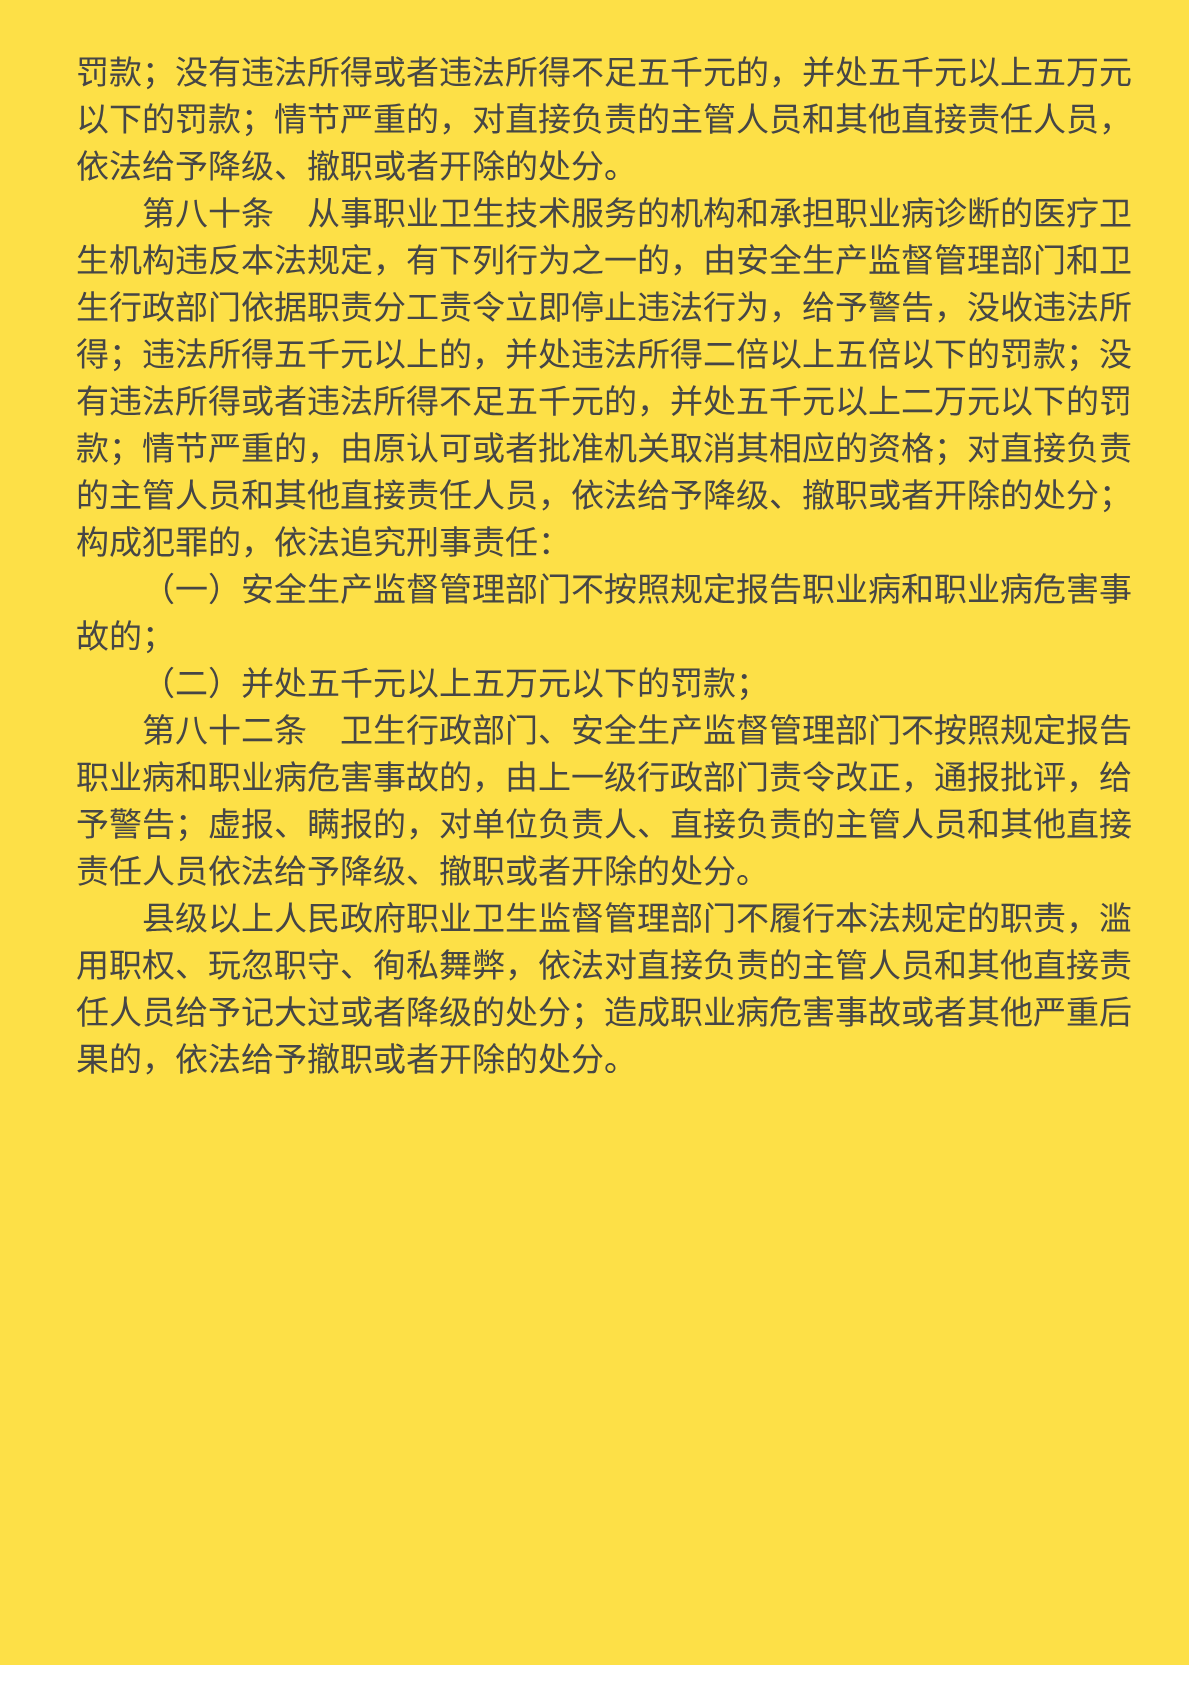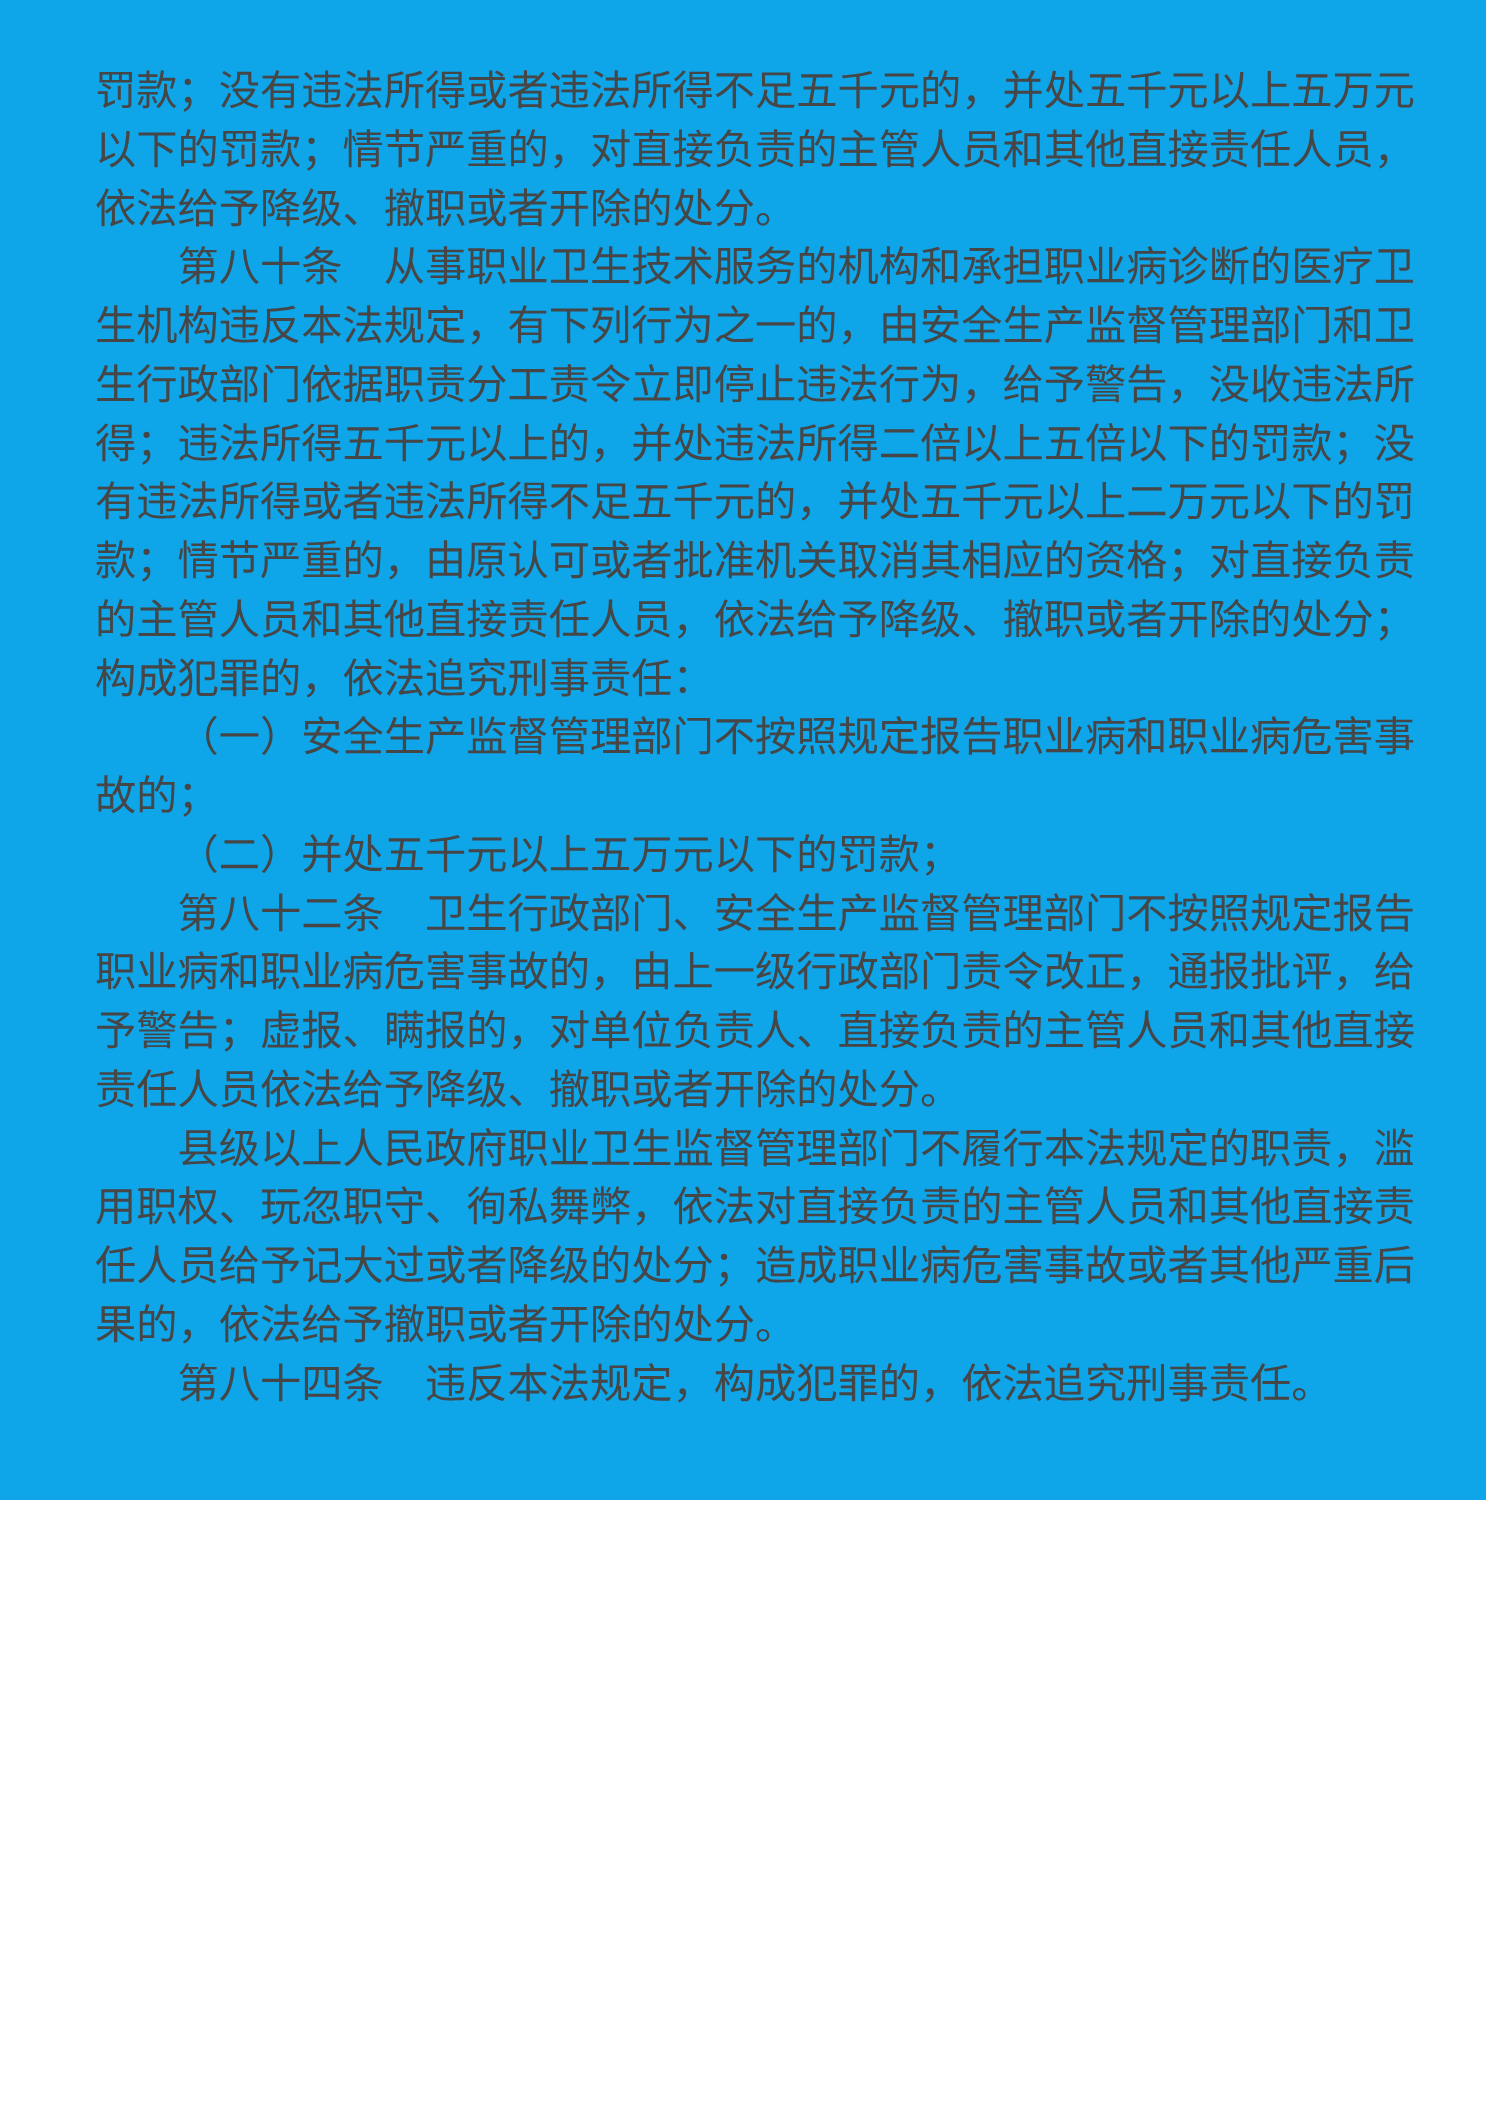--- a/index.html
+++ b/index.html
@@ -9,23 +9,23 @@
   }
   body {
     width: 1189px;
     height: 1683px;
     overflow: hidden;
     font-family: "Liberation Sans", sans-serif;
   }
   .page {
     box-sizing: border-box;
     width: 1189px;
-    height: 1200px;
+    height: 1665px;
     padding: 49px 57px 0 76px;
-    background: #0ea5e9;
+    background: #fde047;
   }
   .text-col {
     width: 1056px; 
   }
   p.para {
     margin: 0;
     width: 1056px;
     font-size: 33px;
     line-height: 47px;
     color: #464646;
@@ -42,15 +42,14 @@
 <body>
 
 <main class="page">
   <div class="text-col">
     <p class="para">罚款；没有违法所得或者违法所得不足五千元的，并处五千元以上五万元以下的罚款；情节严重的，对直接负责的主管人员和其他直接责任人员，依法给予降级、撤职或者开除的处分。</p>
     <p class="para indent">第八十条　从事职业卫生技术服务的机构和承担职业病诊断的医疗卫生机构违反本法规定，有下列行为之一的，由安全生产监督管理部门和卫生行政部门依据职责分工责令立即停止违法行为，给予警告，没收违法所得；违法所得五千元以上的，并处违法所得二倍以上五倍以下的罚款；没有违法所得或者违法所得不足五千元的，并处五千元以上二万元以下的罚款；情节严重的，由原认可或者批准机关取消其相应的资格；对直接负责的主管人员和其他直接责任人员，依法给予降级、撤职或者开除的处分；构成犯罪的，依法追究刑事责任：</p>
     <p class="para indent">（一）安全生产监督管理部门不按照规定报告职业病和职业病危害事故的；</p>
     <p class="para indent">（二）并处五千元以上五万元以下的罚款；</p>
     <p class="para indent">第八十二条　卫生行政部门、安全生产监督管理部门不按照规定报告职业病和职业病危害事故的，由上一级行政部门责令改正，通报批评，给予警告；虚报、瞒报的，对单位负责人、直接负责的主管人员和其他直接责任人员依法给予降级、撤职或者开除的处分。</p>
     <p class="para indent">县级以上人民政府职业卫生监督管理部门不履行本法规定的职责，滥用职权、玩忽职守、徇私舞弊，依法对直接负责的主管人员和其他直接责任人员给予记大过或者降级的处分；造成职业病危害事故或者其他严重后果的，依法给予撤职或者开除的处分。</p>
-    <p class="para indent">第八十四条　违反本法规定，构成犯罪的，依法追究刑事责任。</p>
   </div>
 </main>
 
 </body></html>

